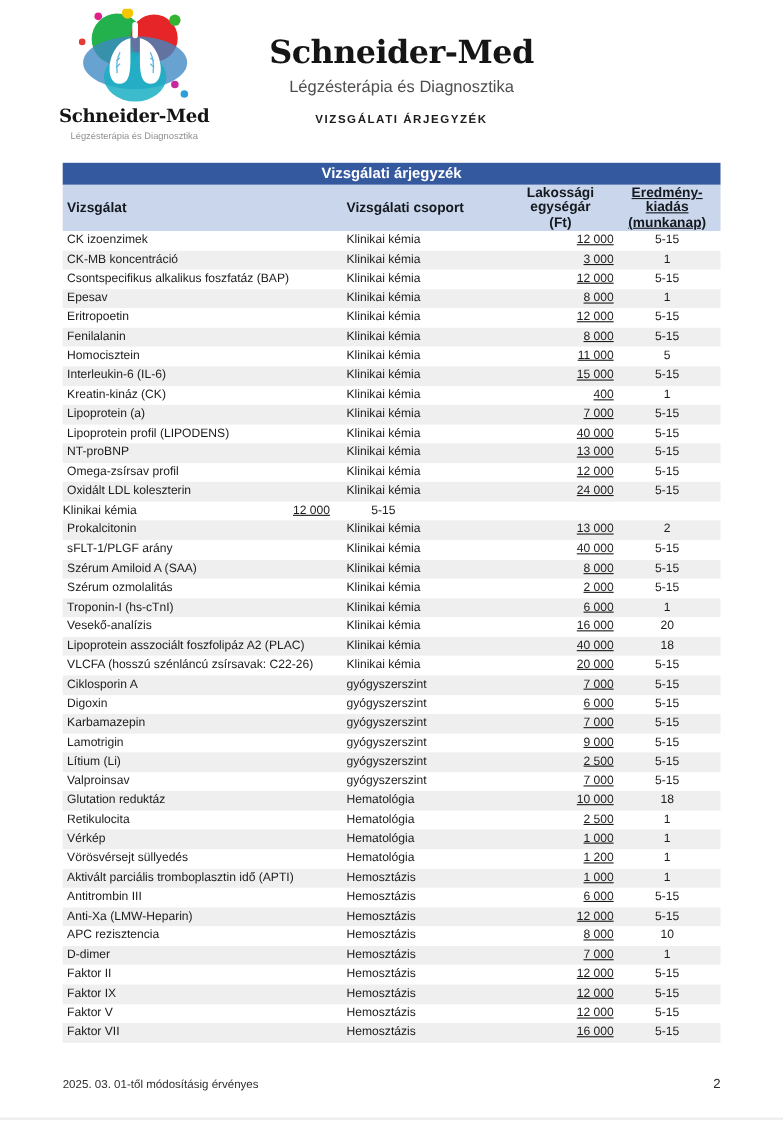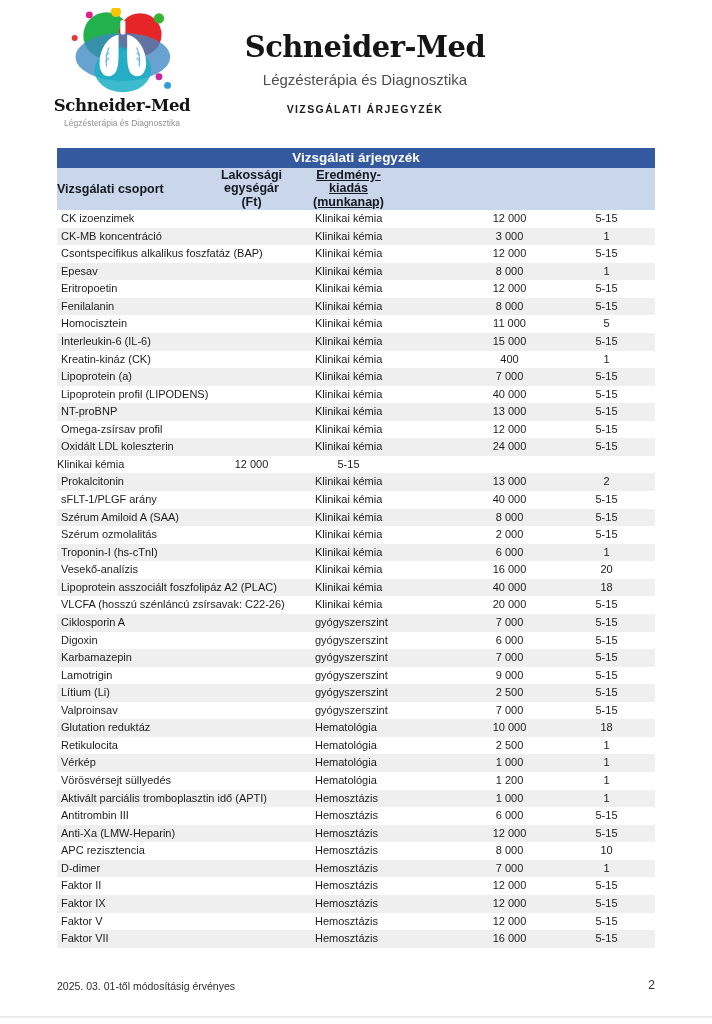--- a/index.html
+++ b/index.html
@@ -25,21 +25,21 @@
   .hc0{width:258px;padding-left:4px;box-sizing:border-box;}
   .hc1{width:146px;}
   .hc2{width:97px;justify-content:center;text-align:center;white-space:pre-line;line-height:13.5px;}
   .hc3{width:97px;justify-content:center;text-align:center;white-space:pre-line;line-height:13.5px;text-decoration:underline;}
   .tbody{display:block;}
   .trow{display:flex;height:17.57px;line-height:17.6px;font-size:11px;}
   .trow.alt{background:#EFEFEF;}
   .td{overflow:hidden;white-space:nowrap;}
   .c0{width:258px;padding-left:4px;box-sizing:border-box;}
   .c1{width:146px;}
-  .c2{width:97px;text-align:center;}
+  .c2{width:97px;text-align:right;text-decoration:underline;}
   .c3{width:97px;text-align:center;}
   
   .footer-validity{position:absolute;left:57px;top:980px;font-size:10.5px;color:#2d2d2d;}
   .page-number{position:absolute;right:57px;top:978px;font-size:12px;color:#2d2d2d;}
   .page-bottom-line{position:absolute;left:0;top:1016px;width:712px;height:2px;background:#ececec;}
 </style>
 </head>
 <body>
 
 <div class="logo-block">
@@ -72,20 +72,21 @@
 
 <div class="center-block">
   <div class="center-brand">Schneider-Med</div>
   <div class="center-tagline">Légzésterápia és Diagnosztika</div>
   <div class="center-doctitle">VIZSGÁLATI ÁRJEGYZÉK</div>
 </div>
 
 <div class="price-table">
   <div class="title-bar">Vizsgálati árjegyzék</div>
   <div class="header-row">
+    <div class="hc hc0">Vizsgálat</div>
     <div class="hc hc1">Vizsgálati csoport</div>
     <div class="hc hc2">Lakossági
 egységár
 (Ft)</div>
     <div class="hc hc3">Eredmény-
 kiadás
 (munkanap)</div>
   </div>
   <div class="tbody">
       <div class="trow">

